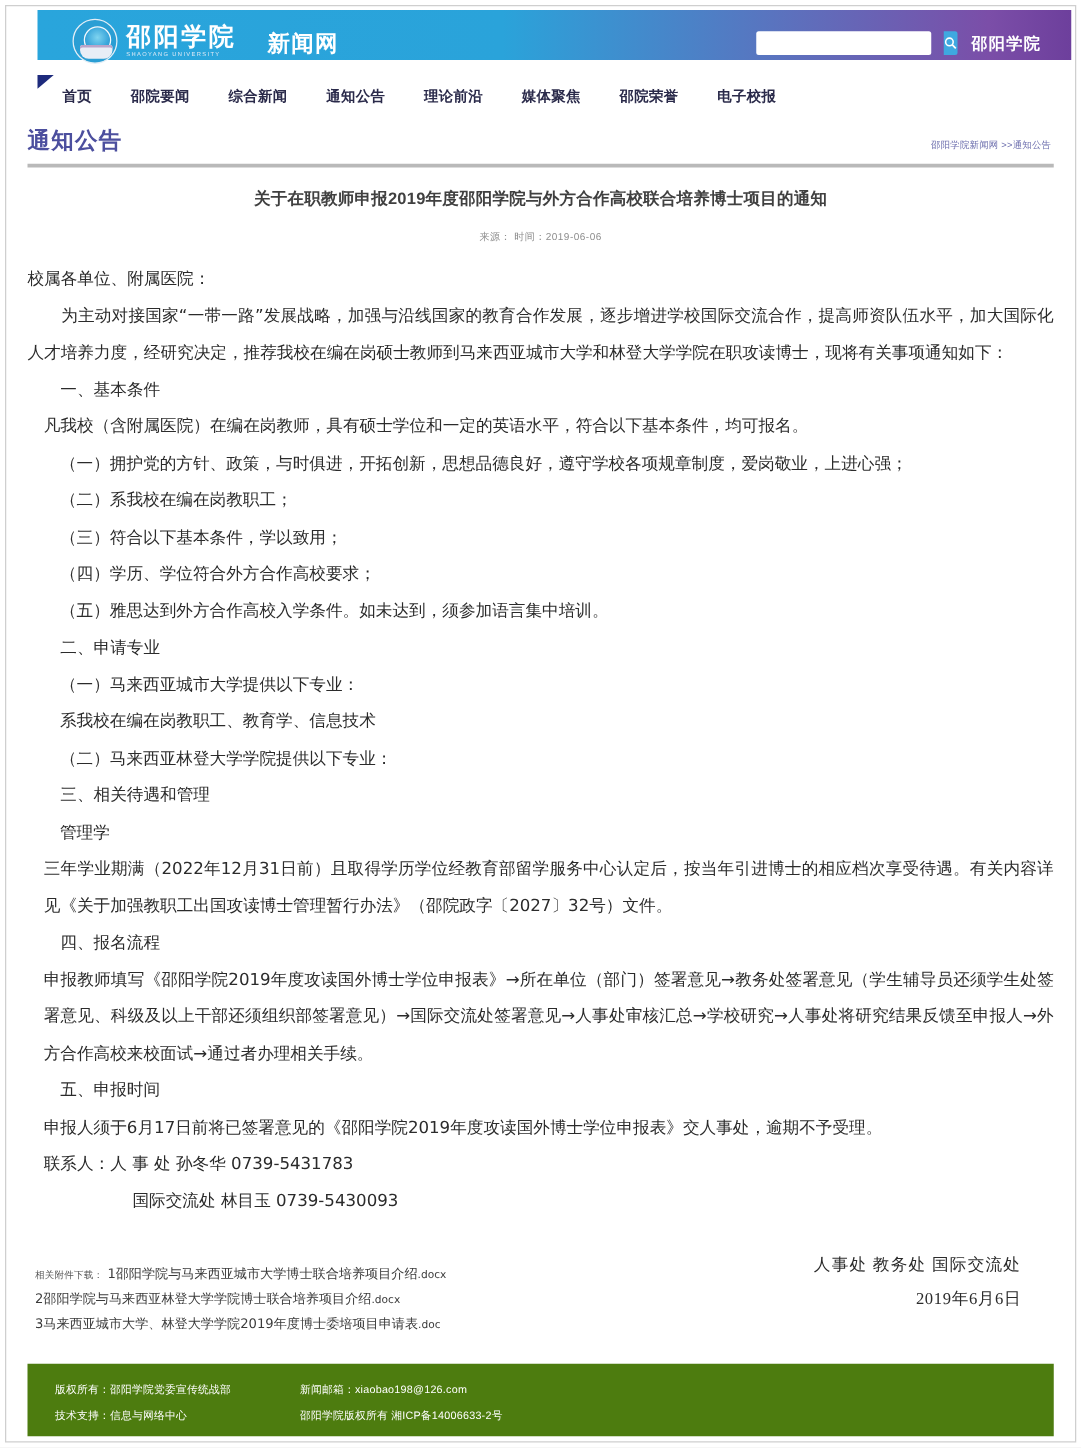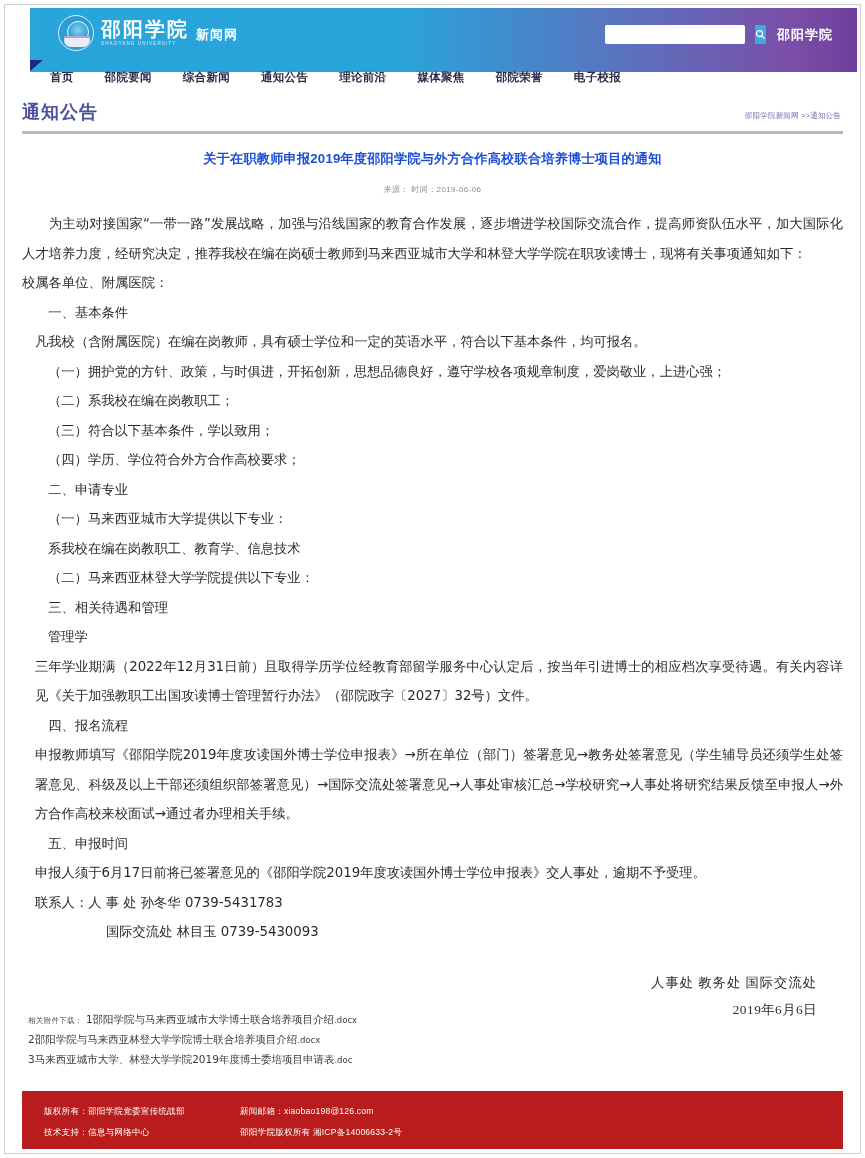--- a/index.html
+++ b/index.html
@@ -22,21 +22,21 @@
     left: 4px; top: 4px;
     width: 857px; height: 1150px;
     border: 1px solid #cfcfcf;
     background: #ffffff;
   }
 
   
   #header {
     position: absolute;
     left: 30px; top: 8px;
-    width: 827px; height: 64px;
+    width: 827px; height: 40px;
     background: linear-gradient(90deg, #29a5dc 0%, #2aa3da 45%, #5b72be 72%, #7b4ea8 92%, #6d3f9c 100%);
   }
   #logo-wrap {
     position: absolute;
     left: 28px; top: 7px;
     display: flex;
     align-items: center;
     gap: 7px;
   }
   #logo-mark {
@@ -76,24 +76,24 @@
   }
   #logo-en {
     color: #dfeaf6;
     font-size: 4.6px;
     letter-spacing: 1.1px;
     line-height: 7px;
     margin-top: 1px;
   }
   #logo-sub {
     color: #ffffff;
-    font-size: 13px;
+    font-size: 18px;
     font-weight: bold;
     letter-spacing: 1px;
-    margin-left: 0;
+    margin-left: 18px;
     margin-top: 4px;
   }
   #search-box {
     position: absolute;
     right: 112px; top: 17px;
     width: 140px; height: 19px;
     background: #ffffff;
     border-radius: 2px;
     display: flex;
     align-items: center;
@@ -182,21 +182,21 @@
   }
 
   
   #article {
     position: absolute;
     left: 22px; top: 144px;
     width: 821px;
   }
   #article-title {
     text-align: center;
-    color: #1d4ed8;
+    color: #404040;
     font-size: 13.2px;
     font-weight: bold;
     letter-spacing: 0.2px;
     margin-top: 6px;
   }
   #article-meta {
     text-align: center;
     color: #8d8d8d;
     font-size: 8px;
     margin-top: 16px;
@@ -245,21 +245,21 @@
     letter-spacing: 0.2px;
   }
   .attach-line { white-space: nowrap; }
   .attach-ext { font-size: 8.5px; }
 
   
   #footer {
     position: absolute;
     left: 22px; top: 1091px;
     width: 821px; height: 58px;
-    background: #b91c1c;
+    background: #4d7c0f;
   }
   .foot-col { position: absolute; color: #ffffff; font-size: 8.6px; line-height: 21px; letter-spacing: 0.2px; }
   #foot-left { left: 22px; top: 10px; }
   #foot-right { left: 218px; top: 10px; }
   .foot-mail { letter-spacing: 0.2px; }
 </style>
 </head>
 <body>
 
 <div id="page">
@@ -304,28 +304,29 @@
     <div id="section-title">通知公告</div>
     <div id="breadcrumb">邵阳学院新闻网 &gt;&gt;通知公告</div>
   </div>
   <div id="section-rule"></div>
 
   <div id="article">
     <div id="article-title">关于在职教师申报2019年度邵阳学院与外方合作高校联合培养博士项目的通知</div>
     <div id="article-meta">来源：  时间：2019-06-06</div>
 
     <div id="body">
+      <p class="p ind1">校属各单位、附属医院：</p>
       <p class="p">　　为主动对接国家“一带一路”发展战略，加强与沿线国家的教育合作发展，逐步增进学校国际交流合作，提高师资队伍水平，加大国际化人才培养力度，经研究决定，推荐我校在编在岗硕士教师到马来西亚城市大学和林登大学学院在职攻读博士，现将有关事项通知如下：</p>
-      <p class="p ind1">校属各单位、附属医院：</p>
       <p class="p ind3">　一、基本条件</p>
       <p class="p ind3">凡我校（含附属医院）在编在岗教师，具有硕士学位和一定的英语水平，符合以下基本条件，均可报名。</p>
       <p class="p ind2">（一）拥护党的方针、政策，与时俱进，开拓创新，思想品德良好，遵守学校各项规章制度，爱岗敬业，上进心强；</p>
       <p class="p ind2">（二）系我校在编在岗教职工；</p>
       <p class="p ind2">（三）符合以下基本条件，学以致用；</p>
       <p class="p ind2">（四）学历、学位符合外方合作高校要求；</p>
+      <p class="p ind2">（五）雅思达到外方合作高校入学条件。如未达到，须参加语言集中培训。</p>
       <p class="p ind3">　二、申请专业</p>
       <p class="p ind2">（一）马来西亚城市大学提供以下专业：</p>
       <p class="p ind2">系我校在编在岗教职工、教育学、信息技术</p>
       <p class="p ind2">（二）马来西亚林登大学学院提供以下专业：</p>
       <p class="p ind3">　三、相关待遇和管理</p>
       <p class="p ind2">管理学</p>
       <p class="p ind3">三年学业期满（2022年12月31日前）且取得学历学位经教育部留学服务中心认定后，按当年引进博士的相应档次享受待遇。有关内容详见《关于加强教职工出国攻读博士管理暂行办法》（邵院政字〔2027〕32号）文件。</p>
       <p class="p ind3">　四、报名流程</p>
       <p class="p ind3 flow">申报教师填写《邵阳学院2019年度攻读国外博士学位申报表》→所在单位（部门）签署意见→教务处签署意见（学生辅导员还须学生处签署意见、科级及以上干部还须组织部签署意见）→国际交流处签署意见→人事处审核汇总→学校研究→人事处将研究结果反馈至申报人→外方合作高校来校面试→通过者办理相关手续。</p>
       <p class="p ind3">　五、申报时间</p>

